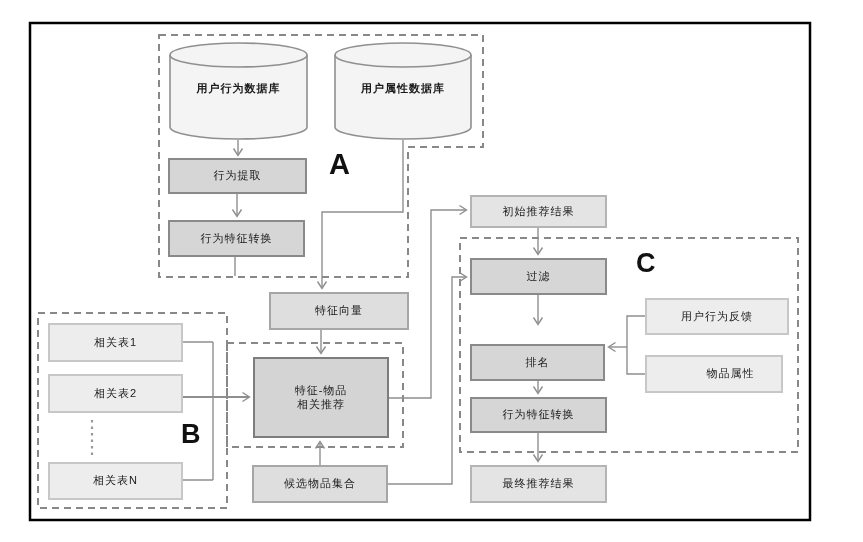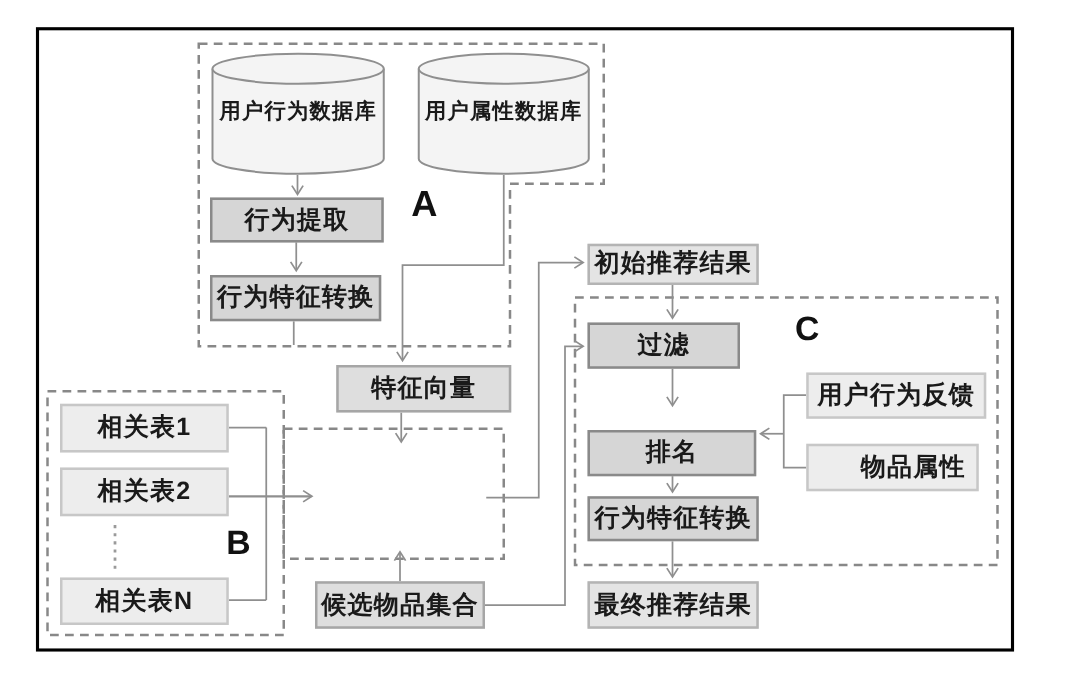--- a/index.html
+++ b/index.html
@@ -2,31 +2,31 @@
 <html><head>
 <meta charset="utf-8">
 <style>
   html,body{margin:0;padding:0;background:#fff;}
   .stage{
     position:relative;width:863px;height:542px;background:#ffffff;
     font-family:"Liberation Sans", sans-serif;color:#1a1a1a;overflow:hidden;
   }
   .node{
     position:absolute;display:flex;align-items:center;justify-content:center;
-    text-align:center;box-sizing:border-box;font-size:20px;font-weight:700;
+    text-align:center;box-sizing:border-box;font-size:11px;font-weight:400;
     letter-spacing:1px;line-height:1.25;
   }
   .node.process{background:#d6d6d6;border:2px solid #8a8a8a;}
   .node.core{background:#d4d4d4;border:2px solid #7d7d7d;white-space:pre-line;}
   .node.mid{background:#dedede;border:2px solid #a6a6a6;}
   .node.light{background:#e4e4e4;border:2px solid #b4b4b4;}
   .node.lighter{background:#ededed;border:2px solid #c7c7c7;}
   .cyl-label{
     position:absolute;display:flex;align-items:center;justify-content:center;
-    text-align:center;font-size:17px;font-weight:600;letter-spacing:1px;
+    text-align:center;font-size:11px;font-weight:600;letter-spacing:1px;
   }
   .region-label{
     position:absolute;font-weight:800;font-size:29px;color:#111;
   }
   svg.layer{position:absolute;left:0;top:0;}
 </style>
 </head>
 <body>
 
 <div class="stage">
@@ -87,24 +87,26 @@
   <div class="region-label" style="left:636px;top:248px;font-size:27px;">C</div>
 
   <div class="node process" style="left:168px;top:158px;width:139px;height:36px;">行为提取</div>
   <div class="node process" style="left:168px;top:220px;width:137px;height:37px;">行为特征转换</div>
   <div class="node mid" style="left:269px;top:292px;width:140px;height:38px;">特征向量</div>
 
   <div class="node lighter" style="left:48px;top:323px;width:135px;height:39px;">相关表1</div>
   <div class="node lighter" style="left:48px;top:374px;width:135px;height:39px;">相关表2</div>
   <div class="node lighter" style="left:48px;top:462px;width:135px;height:38px;">相关表N</div>
 
+  <div class="node core" style="left:253px;top:357px;width:136px;height:81px;">特征-物品
+相关推荐</div>
   <div class="node mid" style="left:252px;top:465px;width:136px;height:38px;">候选物品集合</div>
 
   <div class="node light" style="left:470px;top:195px;width:137px;height:33px;">初始推荐结果</div>
-  <div class="node process" style="left:470px;top:258px;width:122px;height:37px;">过滤</div>
+  <div class="node process" style="left:470px;top:258px;width:137px;height:37px;">过滤</div>
   <div class="node process" style="left:470px;top:328px;width:135px;height:37px;margin-top:16px;">排名</div>
   <div class="node process" style="left:470px;top:397px;width:137px;height:36px;">行为特征转换</div>
   <div class="node light" style="left:470px;top:465px;width:137px;height:38px;">最终推荐结果</div>
 
   <div class="node lighter" style="left:645px;top:298px;width:144px;height:37px;">用户行为反馈</div>
   <div class="node lighter" style="left:645px;top:355px;width:138px;height:38px;padding-left:33px;">物品属性</div>
 
 </div>
 
 </body></html>

